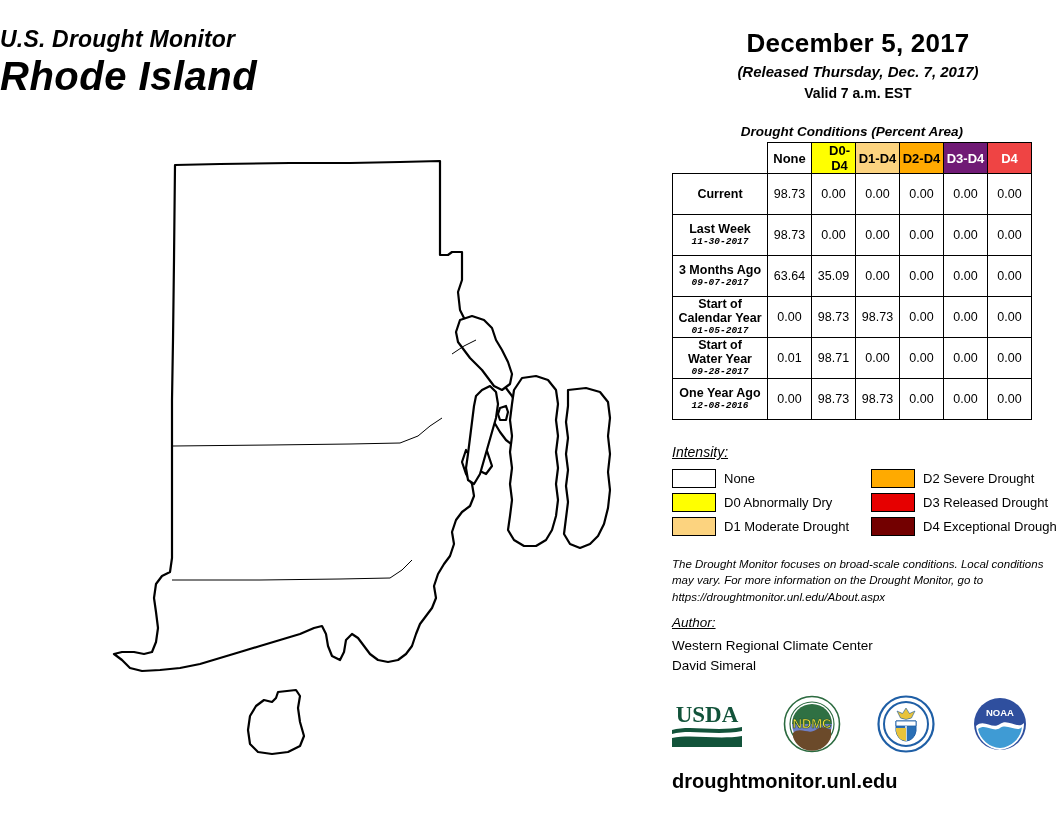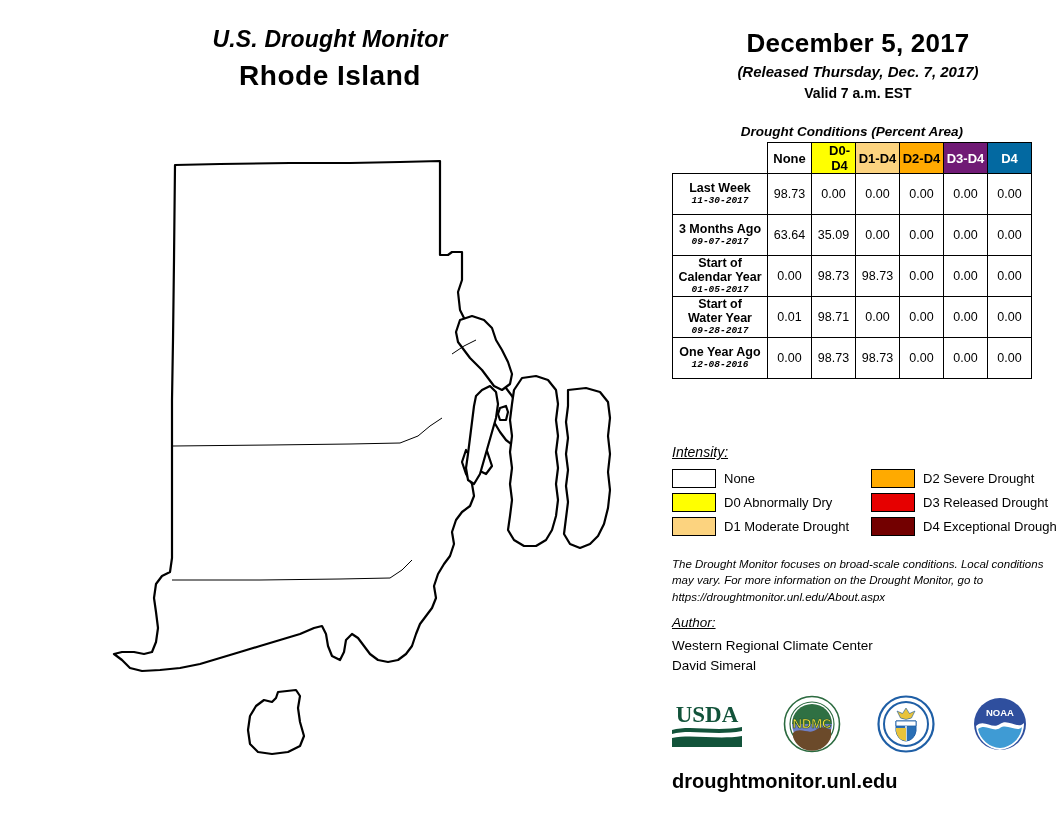--- a/index.html
+++ b/index.html
@@ -1,22 +1,22 @@
 <!DOCTYPE html>
 <html><head>
 <meta charset="utf-8">
 <style>
   html,body{margin:0;padding:0;background:#ffffff;}
   body{width:1056px;height:816px;position:relative;overflow:hidden;
        font-family:"Liberation Sans","DejaVu Sans",sans-serif;color:#000;}
 
   
-  #title-block{position:absolute;left:0;top:26px;width:660px;text-align:center;}
+  #title-block{position:absolute;left:0;top:26px;width:660px;}
   #dm-title{font-size:23px;font-weight:bold;font-style:italic;letter-spacing:.2px;}
-  #state-title{font-size:28px;font-weight:bold;margin-top:7px;letter-spacing:.5px;}
+  #state-title{font-size:40px;font-weight:bold;margin-top:1px;letter-spacing:.5px;font-style:italic;}
 
   #date-block{position:absolute;left:678px;top:28px;width:360px;text-align:center;}
   #date-main{font-size:26px;font-weight:bold;letter-spacing:.2px;}
   #date-released{font-size:15px;font-weight:bold;font-style:italic;margin-top:4px;}
   #date-valid{font-size:14px;font-weight:bold;margin-top:5px;text-align:center;}
 
   
   #map-wrap{position:absolute;left:100px;top:140px;width:540px;height:660px;}
   #map-svg{display:block;width:100%;height:100%;}
 
@@ -148,24 +148,33 @@
       <col class="col-val">
   </colgroup>
   <thead>
     <tr>
       <th class="corner"></th>
       <th class="hdr" style="background:#FFFFFF;color:#000;">None</th>
       <th class="hdr" style="background:#FFFF00;color:#000;padding-left:12px;">D0-D4</th>
       <th class="hdr" style="background:#FCD37F;color:#000;">D1-D4</th>
       <th class="hdr" style="background:#FFAA00;color:#000;">D2-D4</th>
       <th class="hdr" style="background:#701a75;color:#fff;">D3-D4</th>
-      <th class="hdr" style="background:#0369a1;color:#fff;">D4</th>
+      <th class="hdr" style="background:#ef4444;color:#fff;">D4</th>
     </tr>
   </thead>
   <tbody>
+      <tr>
+        <td class="rowlabel">Current</td>
+        <td>98.73</td>
+        <td>0.00</td>
+        <td>0.00</td>
+        <td>0.00</td>
+        <td>0.00</td>
+        <td>0.00</td>
+      </tr>
       <tr>
         <td class="rowlabel">Last Week<span class="sub">11-30-2017</span></td>
         <td>98.73</td>
         <td>0.00</td>
         <td>0.00</td>
         <td>0.00</td>
         <td>0.00</td>
         <td>0.00</td>
       </tr>
       <tr>

